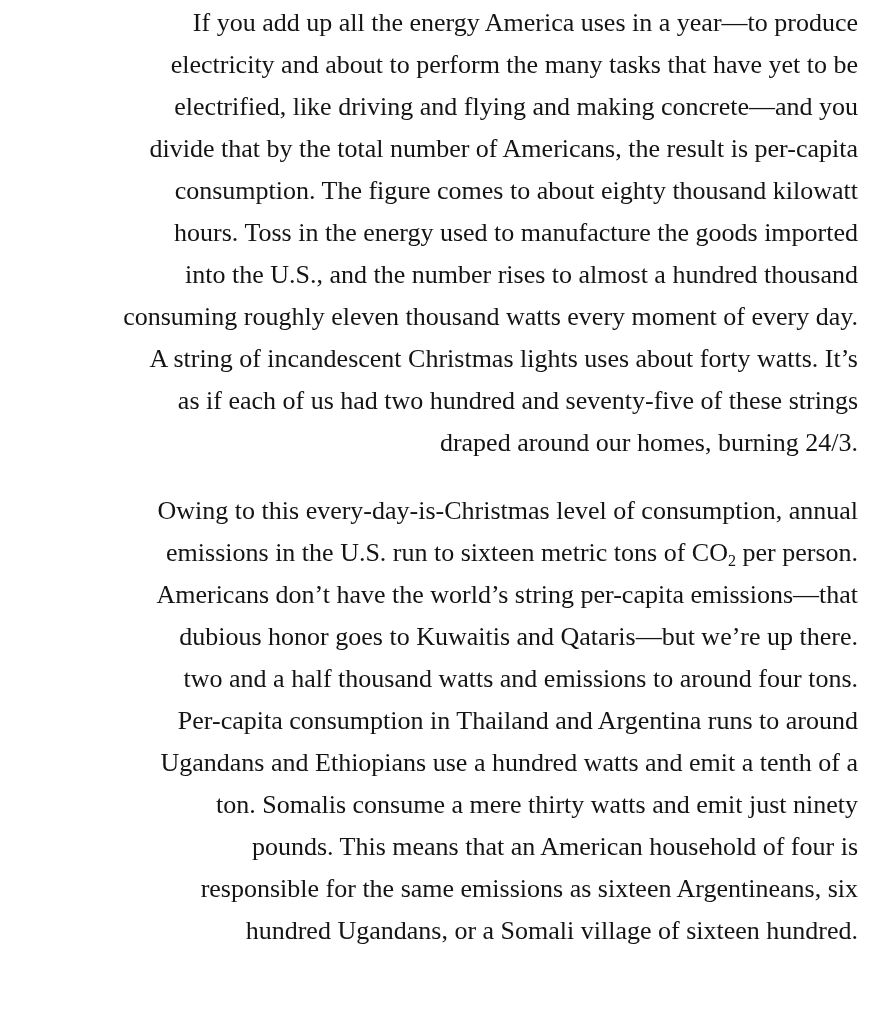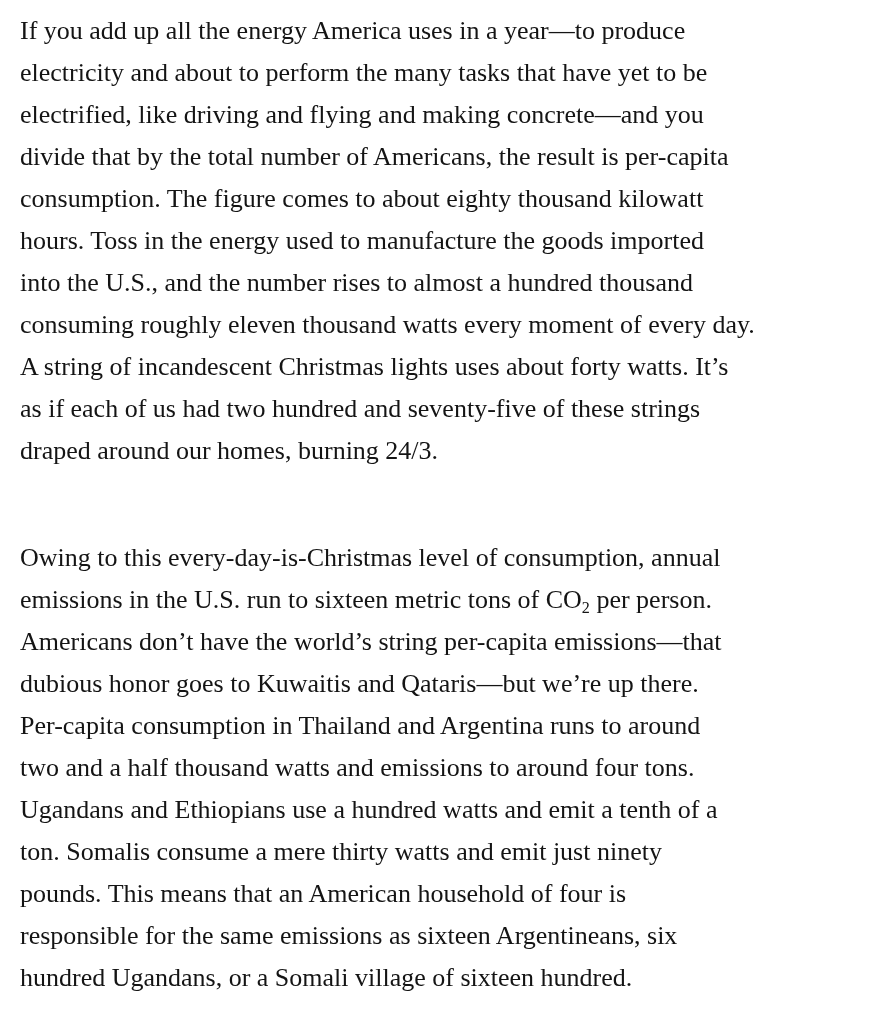--- a/index.html
+++ b/index.html
@@ -5,34 +5,35 @@
   html, body {
     margin: 0;
     padding: 0;
     background: #ffffff;
   }
   .page {
     width: 874px;
     height: 1023px;
     background: #ffffff;
     box-sizing: border-box;
-    padding: 10px 16px 0 20px;
+    padding: 2px 16px 0 20px;
     overflow: hidden;
+    text-align: right;
   }
   .article {
     color: #141414;
     font-family: "Liberation Serif", "DejaVu Serif", serif;
     font-size: 26px;
     line-height: 42px;
   }
   .para {
     margin: 0;
   }
   .para + .para {
-    margin-top: 65px;
+    margin-top: 26px;
   }
   .line {
     white-space: nowrap;
     height: 42px;
   }
   sub.chem {
     font-size: 0.62em;
     line-height: 0;
     vertical-align: baseline;
     position: relative;
@@ -57,22 +58,22 @@
       <div class="line">A string of incandescent Christmas lights uses about forty watts. It’s</div>
       <div class="line">as if each of us had two hundred and seventy-five of these strings</div>
       <div class="line">draped around our homes, burning 24/3.</div>
     </div>
 
     <div class="para">
       <div class="line">Owing to this every-day-is-Christmas level of consumption, annual</div>
       <div class="line"><span>emissions in the U.S. run to sixteen metric tons of CO</span><sub class="chem">2</sub><span> per person.</span></div>
       <div class="line">Americans don’t have the world’s string per-capita emissions—that</div>
       <div class="line">dubious honor goes to Kuwaitis and Qataris—but we’re up there.</div>
+      <div class="line">two and a half thousand watts and emissions to around four tons.</div>
       <div class="line">Per-capita consumption in Thailand and Argentina runs to around</div>
-      <div class="line">two and a half thousand watts and emissions to around four tons.</div>
       <div class="line">Ugandans and Ethiopians use a hundred watts and emit a tenth of a</div>
       <div class="line">ton. Somalis consume a mere thirty watts and emit just ninety</div>
       <div class="line">pounds. This means that an American household of four is</div>
       <div class="line">responsible for the same emissions as sixteen Argentineans, six</div>
       <div class="line">hundred Ugandans, or a Somali village of sixteen hundred.</div>
     </div>
 
   </div>
 </div>
 

